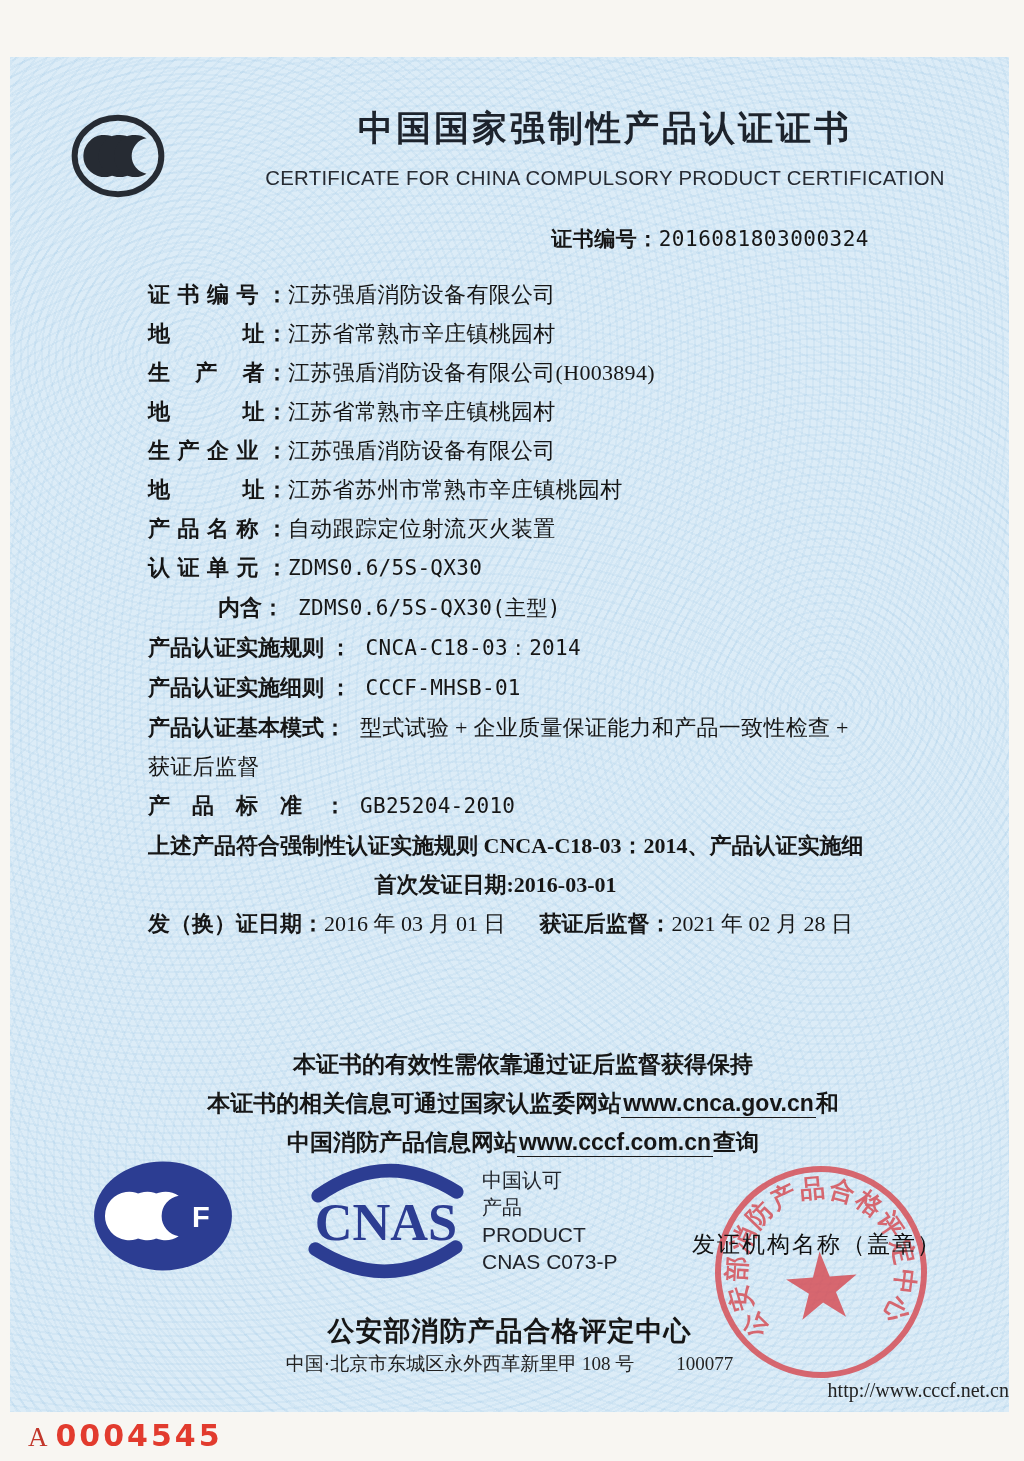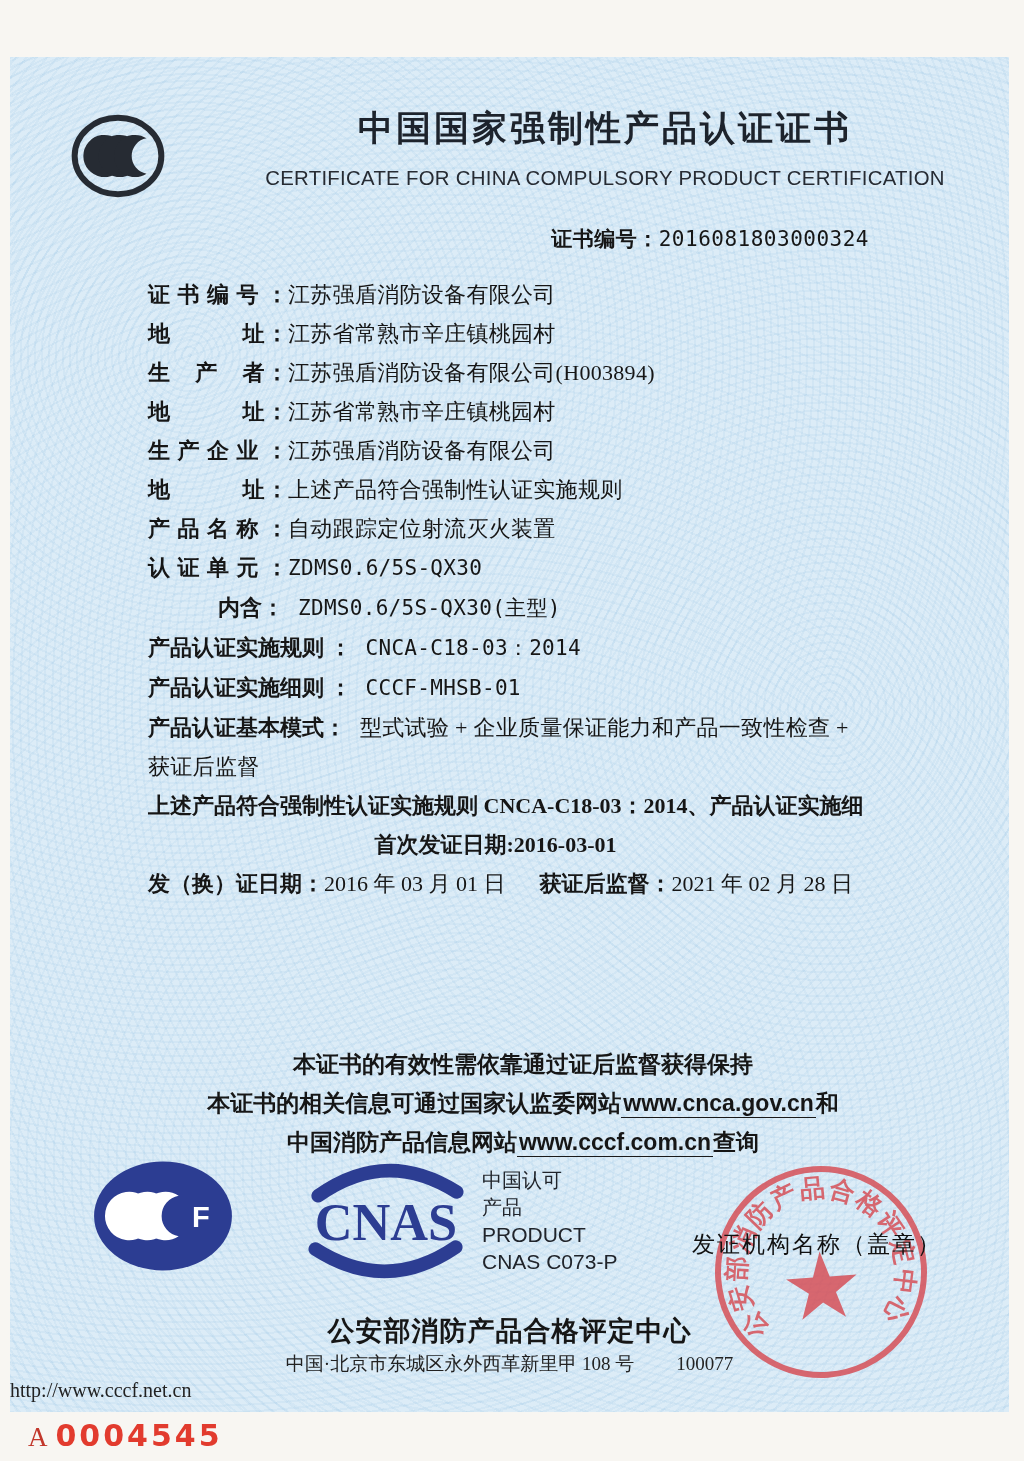--- a/index.html
+++ b/index.html
@@ -49,21 +49,21 @@
   .cccf-logo{position:absolute;left:78px;top:1098px;width:150px;height:122px;}
   .cnas-logo{position:absolute;left:278px;top:1100px;width:196px;height:126px;}
   .accr{position:absolute;left:472px;top:1110px;font-size:20px;line-height:27px;color:#20242b;}
   .accr .en{font-family:"Liberation Sans","DejaVu Sans",sans-serif;font-size:21px;}
   .stamp{position:absolute;left:688px;top:1092px;width:246px;height:246px;opacity:.82;transform:rotate(-4deg);z-index:3;}
   .stamp-label{position:absolute;left:682px;top:1172px;width:260px;font-size:23px;letter-spacing:2px;z-index:4;color:#111;}
   
   .f-org{position:absolute;left:0;right:0;top:1256px;text-align:center;font-size:27px;font-weight:700;letter-spacing:1px;}
   .f-addr{position:absolute;left:0;right:0;top:1294px;text-align:center;font-size:19px;color:#222;}
   .f-addr .pc{margin-left:42px;margin-top:12px;}
-  .f-url{position:absolute;left:0;right:0;top:1322px;text-align:left;font-size:20px;color:#222;}
+  .f-url{position:absolute;left:0;right:0;top:1322px;text-align:right;font-size:20px;color:#222;}
   .serial{position:absolute;left:28px;top:1418px;color:#e23b2e;}
   .serial .pfx{font-size:27px;color:#c2372b;margin-right:8px;}
   .serial .num{font-size:30px;font-weight:700;letter-spacing:3px;
      font-family:"DejaVu Sans","Liberation Sans",sans-serif;}
 </style>
 </head>
 <body>
 
 <div class="paper">
 
@@ -84,28 +84,29 @@
   <div class="certno">
     <span class="lbl-b">证书编号：</span><span class="mono">2016081803000324</span>
   </div>
 
   <div class="fields">
     <div class="row"><span class="lbl">证书编号：</span><span class="val">江苏强盾消防设备有限公司</span></div>
     <div class="row"><span class="lbl">地　　　址：</span><span class="val">江苏省常熟市辛庄镇桃园村</span></div>
     <div class="row"><span class="lbl">生　产　者：</span><span class="val">江苏强盾消防设备有限公司(H003894)</span></div>
     <div class="row"><span class="lbl">地　　　址：</span><span class="val">江苏省常熟市辛庄镇桃园村</span></div>
     <div class="row"><span class="lbl">生产企业：</span><span class="val">江苏强盾消防设备有限公司</span></div>
-    <div class="row"><span class="lbl">地　　　址：</span><span class="val">上述产品符合强制性认证实施规则</span></div>
+    <div class="row"><span class="lbl">地　　　址：</span><span class="val">江苏省苏州市常熟市辛庄镇桃园村</span></div>
     <div class="row"><span class="lbl">产品名称：</span><span class="val">自动跟踪定位射流灭火装置</span></div>
     <div class="row"><span class="lbl">认证单元：</span><span class="val mono">ZDMS0.6/5S-QX30</span></div>
     <div class="row indent"><span class="lblw">内含：</span><span class="val mono">ZDMS0.6/5S-QX30(主型)</span></div>
     <div class="row"><span class="lblw">产品认证实施规则 ：</span><span class="val mono">CNCA-C18-03：2014</span></div>
     <div class="row"><span class="lblw">产品认证实施细则 ：</span><span class="val mono">CCCF-MHSB-01</span></div>
     <div class="row"><span class="lblw">产品认证基本模式：</span><span class="val">型式试验 + 企业质量保证能力和产品一致性检查 +</span></div>
     <div class="row plain"><span class="val">获证后监督</span></div>
+    <div class="row"><span class="lblw">产　品　标　准　：</span><span class="val mono">GB25204-2010</span></div>
     <div class="row bold"><span>上述产品符合强制性认证实施规则 CNCA-C18-03：2014、产品认证实施细</span></div>
     <div class="row centered"><span>首次发证日期:2016-03-01</span></div>
     <div class="row dates">
       <span class="dlbl">发（换）证日期：</span><span class="dval">2016 年 03 月 01 日</span><span class="dlbl">获证后监督：</span><span>2021 年 02 月 28 日</span>
     </div>
   </div>
 
   <div class="notice">
     <div class="nline">本证书的有效性需依靠通过证后监督获得保持</div>
     <div class="nline">

